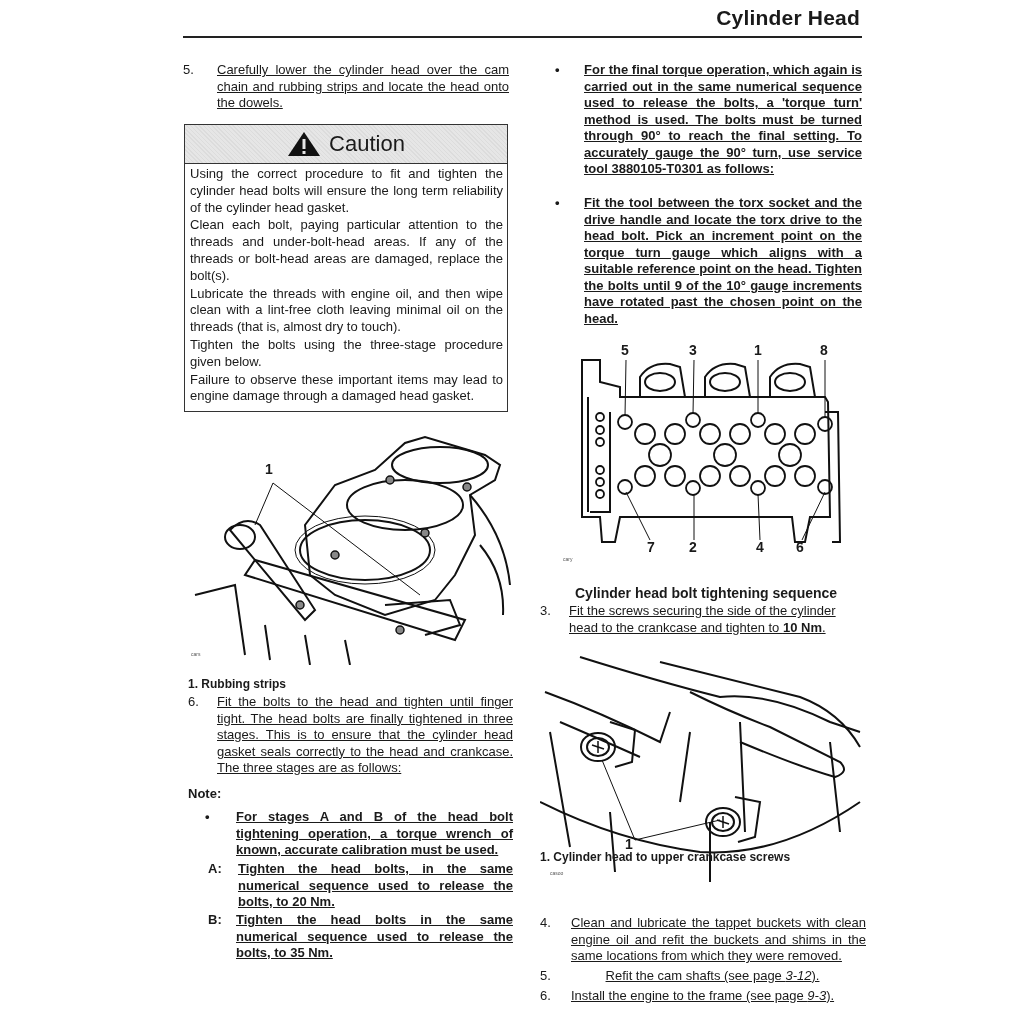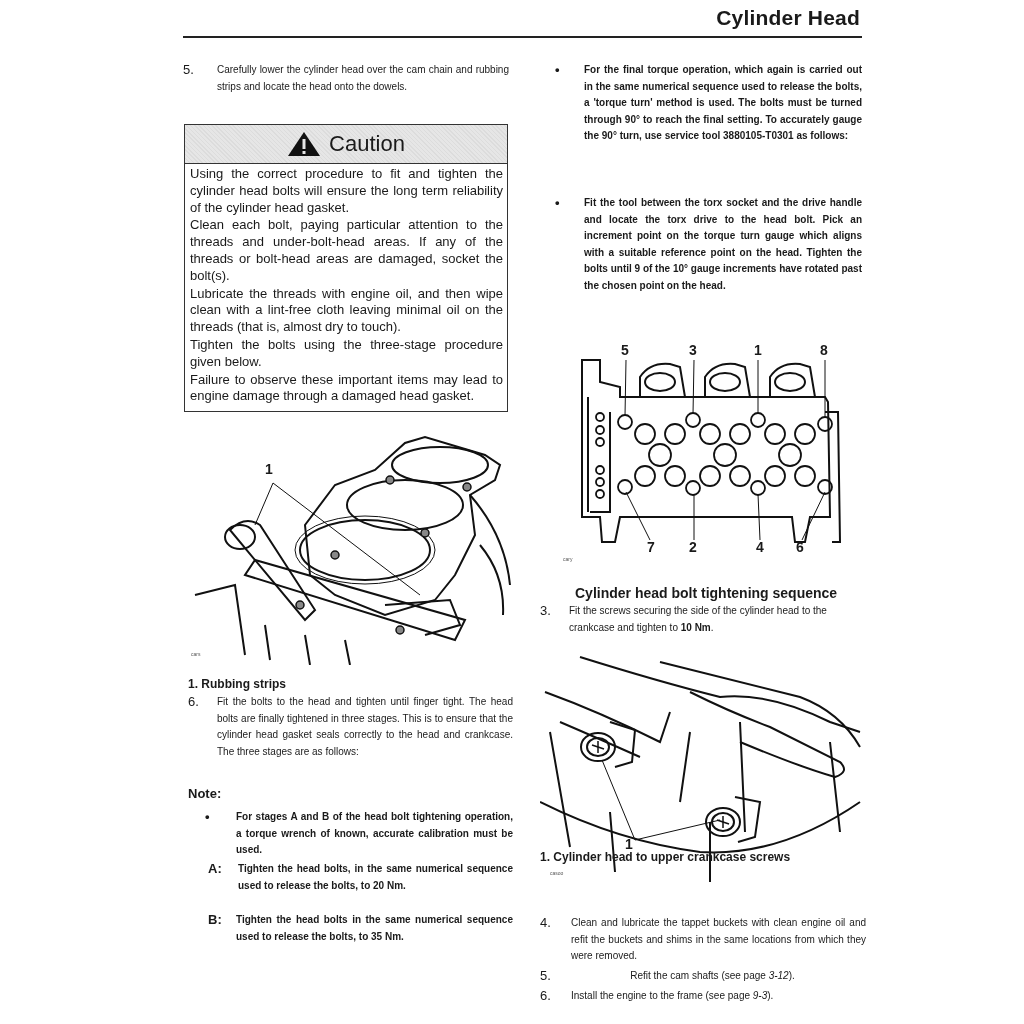--- a/index.html
+++ b/index.html
@@ -1,21 +1,21 @@
 <!DOCTYPE html>
 <html><head>
 <meta charset="utf-8">
 <style>
   html, body { margin: 0; padding: 0; background: #ffffff; }
   body { width: 1024px; height: 1024px; position: relative; overflow: hidden;
          font-family: "Liberation Sans", sans-serif; color: #1a1a1a; }
   .abs { position: absolute; }
   .title { right: 164px; top: 6px; font-size: 21px; font-weight: bold; letter-spacing: 0.2px; text-align: right; }
   .rule { left: 183px; top: 36px; width: 679px; height: 1.5px; background: #222; }
-  .para { font-size: 10px; line-height: 16.5px; text-align: justify; }
+  .para { font-size: 13px; line-height: 16.5px; text-align: justify; text-decoration: underline; }
   .num { position: absolute; font-size: 13px; }
   .bold { font-weight: bold; }
   .caution-box { left: 184px; top: 124px; width: 322px; height: 286px; border: 1.5px solid #333; }
   .caution-head { height: 38px; border-bottom: 1.5px solid #333; background: #e6e6e6;
      background-image: repeating-linear-gradient(45deg, #dcdcdc 0 1px, transparent 1px 3px);
      display: flex; align-items: center; justify-content: center; gap: 8px; }
   .caution-title { font-size: 22px; font-weight: normal; }
   .caution-body { padding: 2px 4px 0 5px; }
   .caution-body p { margin: 0 0 1px 0; font-size: 13px; line-height: 16.8px; text-align: justify; }
   .caption { font-size: 12px; font-weight: bold; }
@@ -40,21 +40,21 @@
       <svg width="34" height="26" viewBox="0 0 34 26">
         <polygon points="17,1 33,25 1,25" fill="#111"></polygon>
         <rect x="15.5" y="8" width="3" height="10" fill="#e6e6e6"></rect>
         <rect x="15.5" y="20" width="3" height="3" fill="#e6e6e6"></rect>
       </svg>
     </span>
     <span class="caution-title">Caution</span>
   </div>
   <div class="caution-body">
     <p>Using the correct procedure to fit and tighten the cylinder head bolts will ensure the long term reliability of the cylinder head gasket.</p>
-    <p>Clean each bolt, paying particular attention to the threads and under-bolt-head areas. If any of the threads or bolt-head areas are damaged, socket the bolt(s).</p>
+    <p>Clean each bolt, paying particular attention to the threads and under-bolt-head areas. If any of the threads or bolt-head areas are damaged, replace the bolt(s).</p>
     <p>Lubricate the threads with engine oil, and then wipe clean with a lint-free cloth leaving minimal oil on the threads (that is, almost dry to touch).</p>
     <p>Tighten the bolts using the three-stage procedure given below.</p>
     <p>Failure to observe these important items may lead to engine damage through a damaged head gasket.</p>
   </div>
 </div>
 
 <div class="abs" style="left:185px; top:425px; width:330px; height:240px;">
   <svg width="330" height="240" viewBox="0 0 330 240">
     <g fill="none" stroke="#111" stroke-width="2">
 

